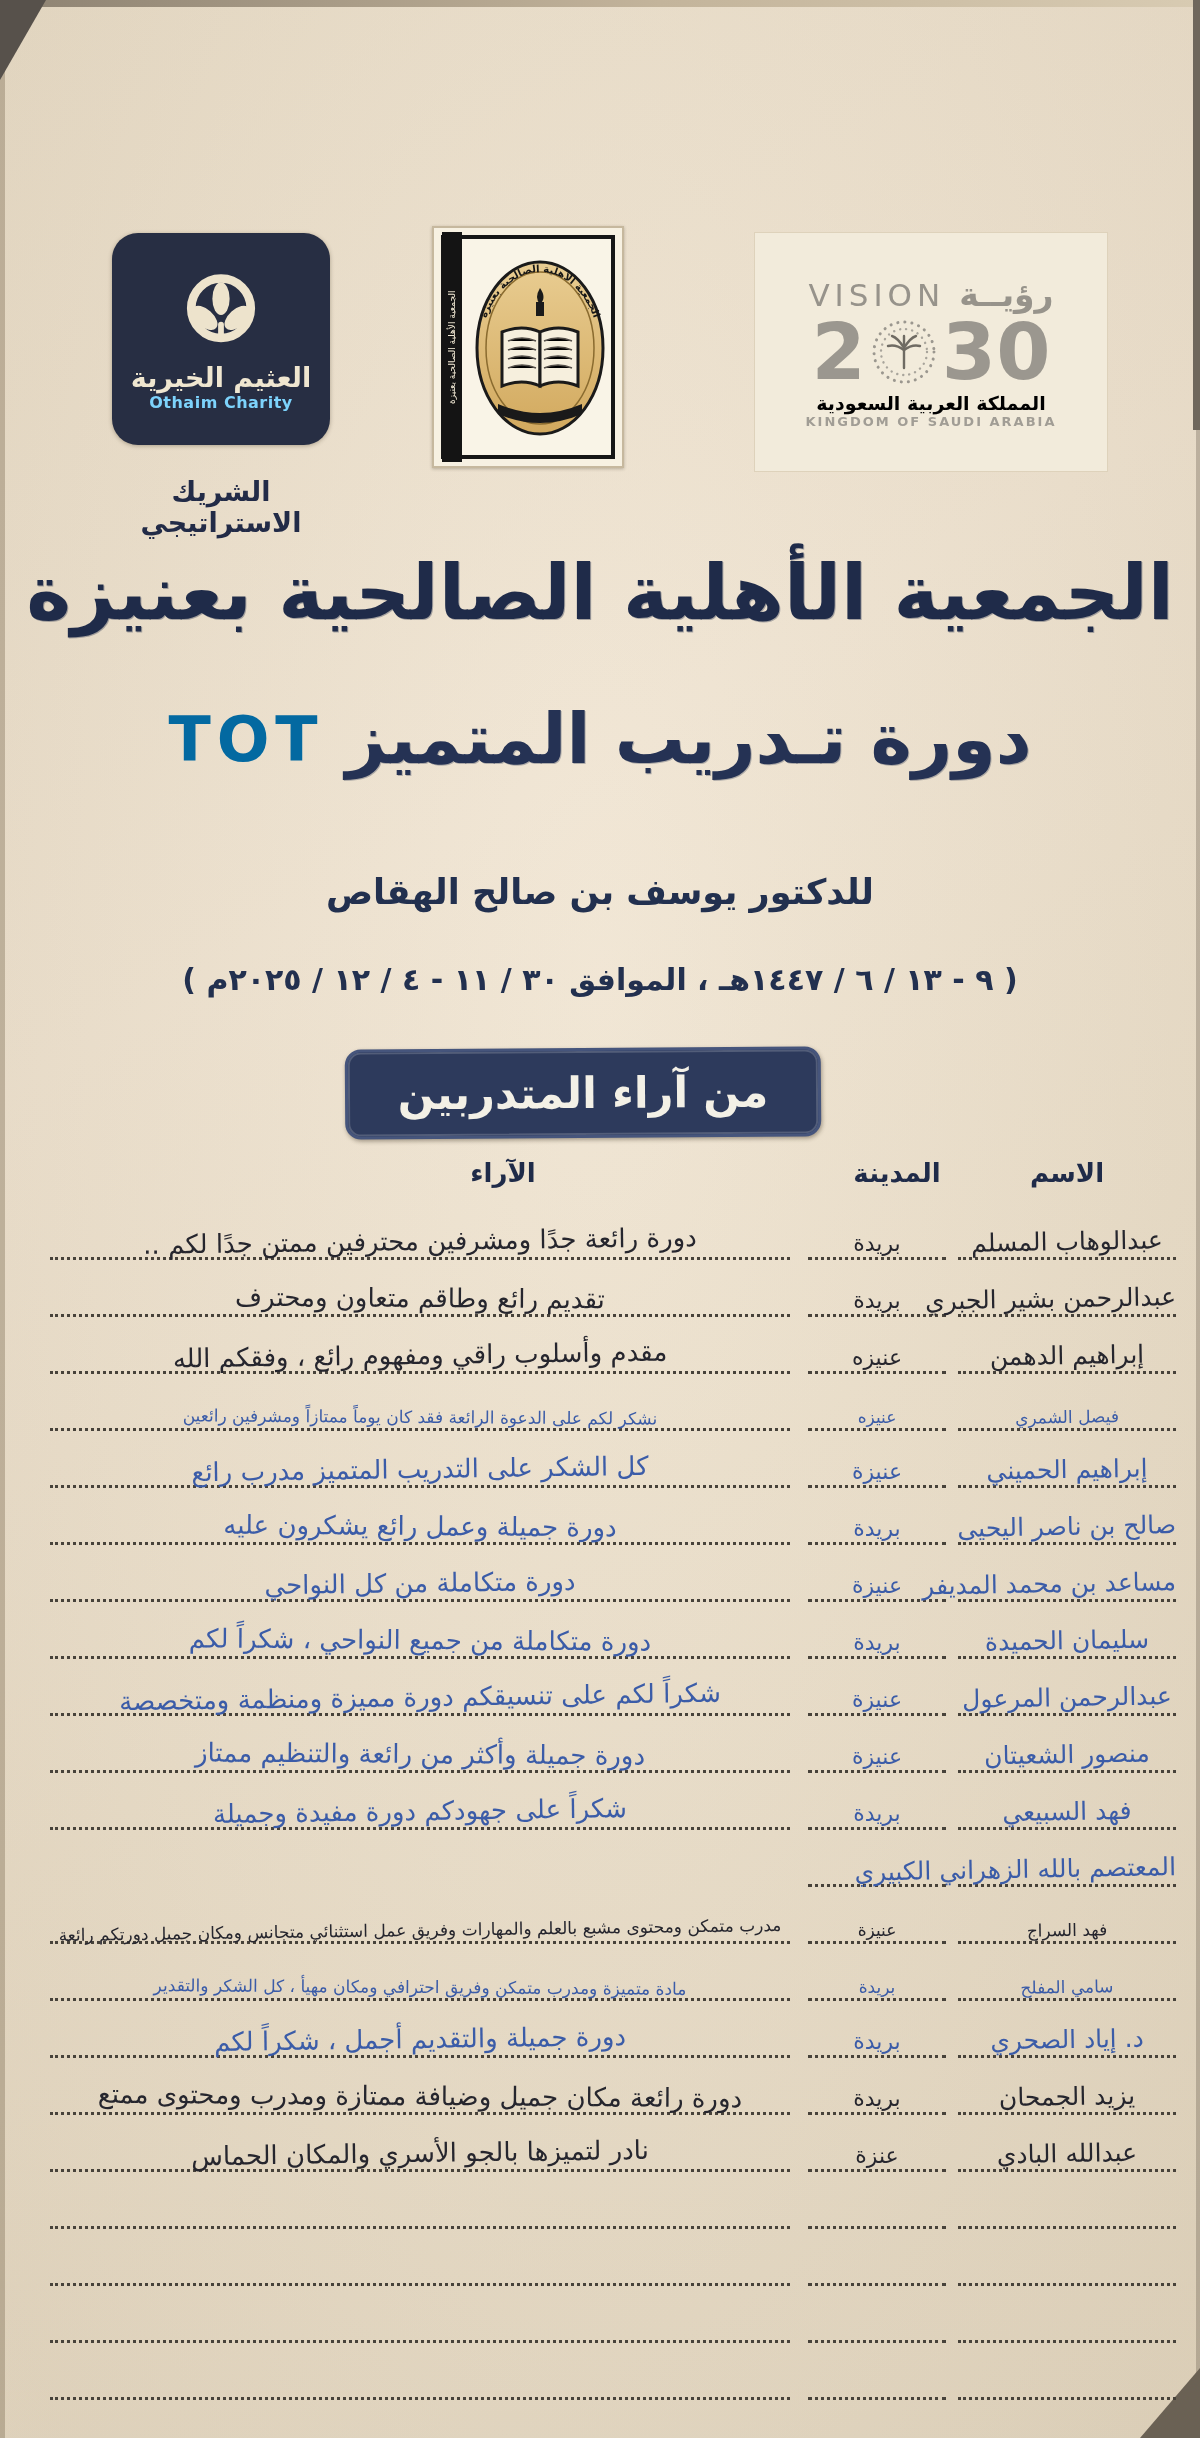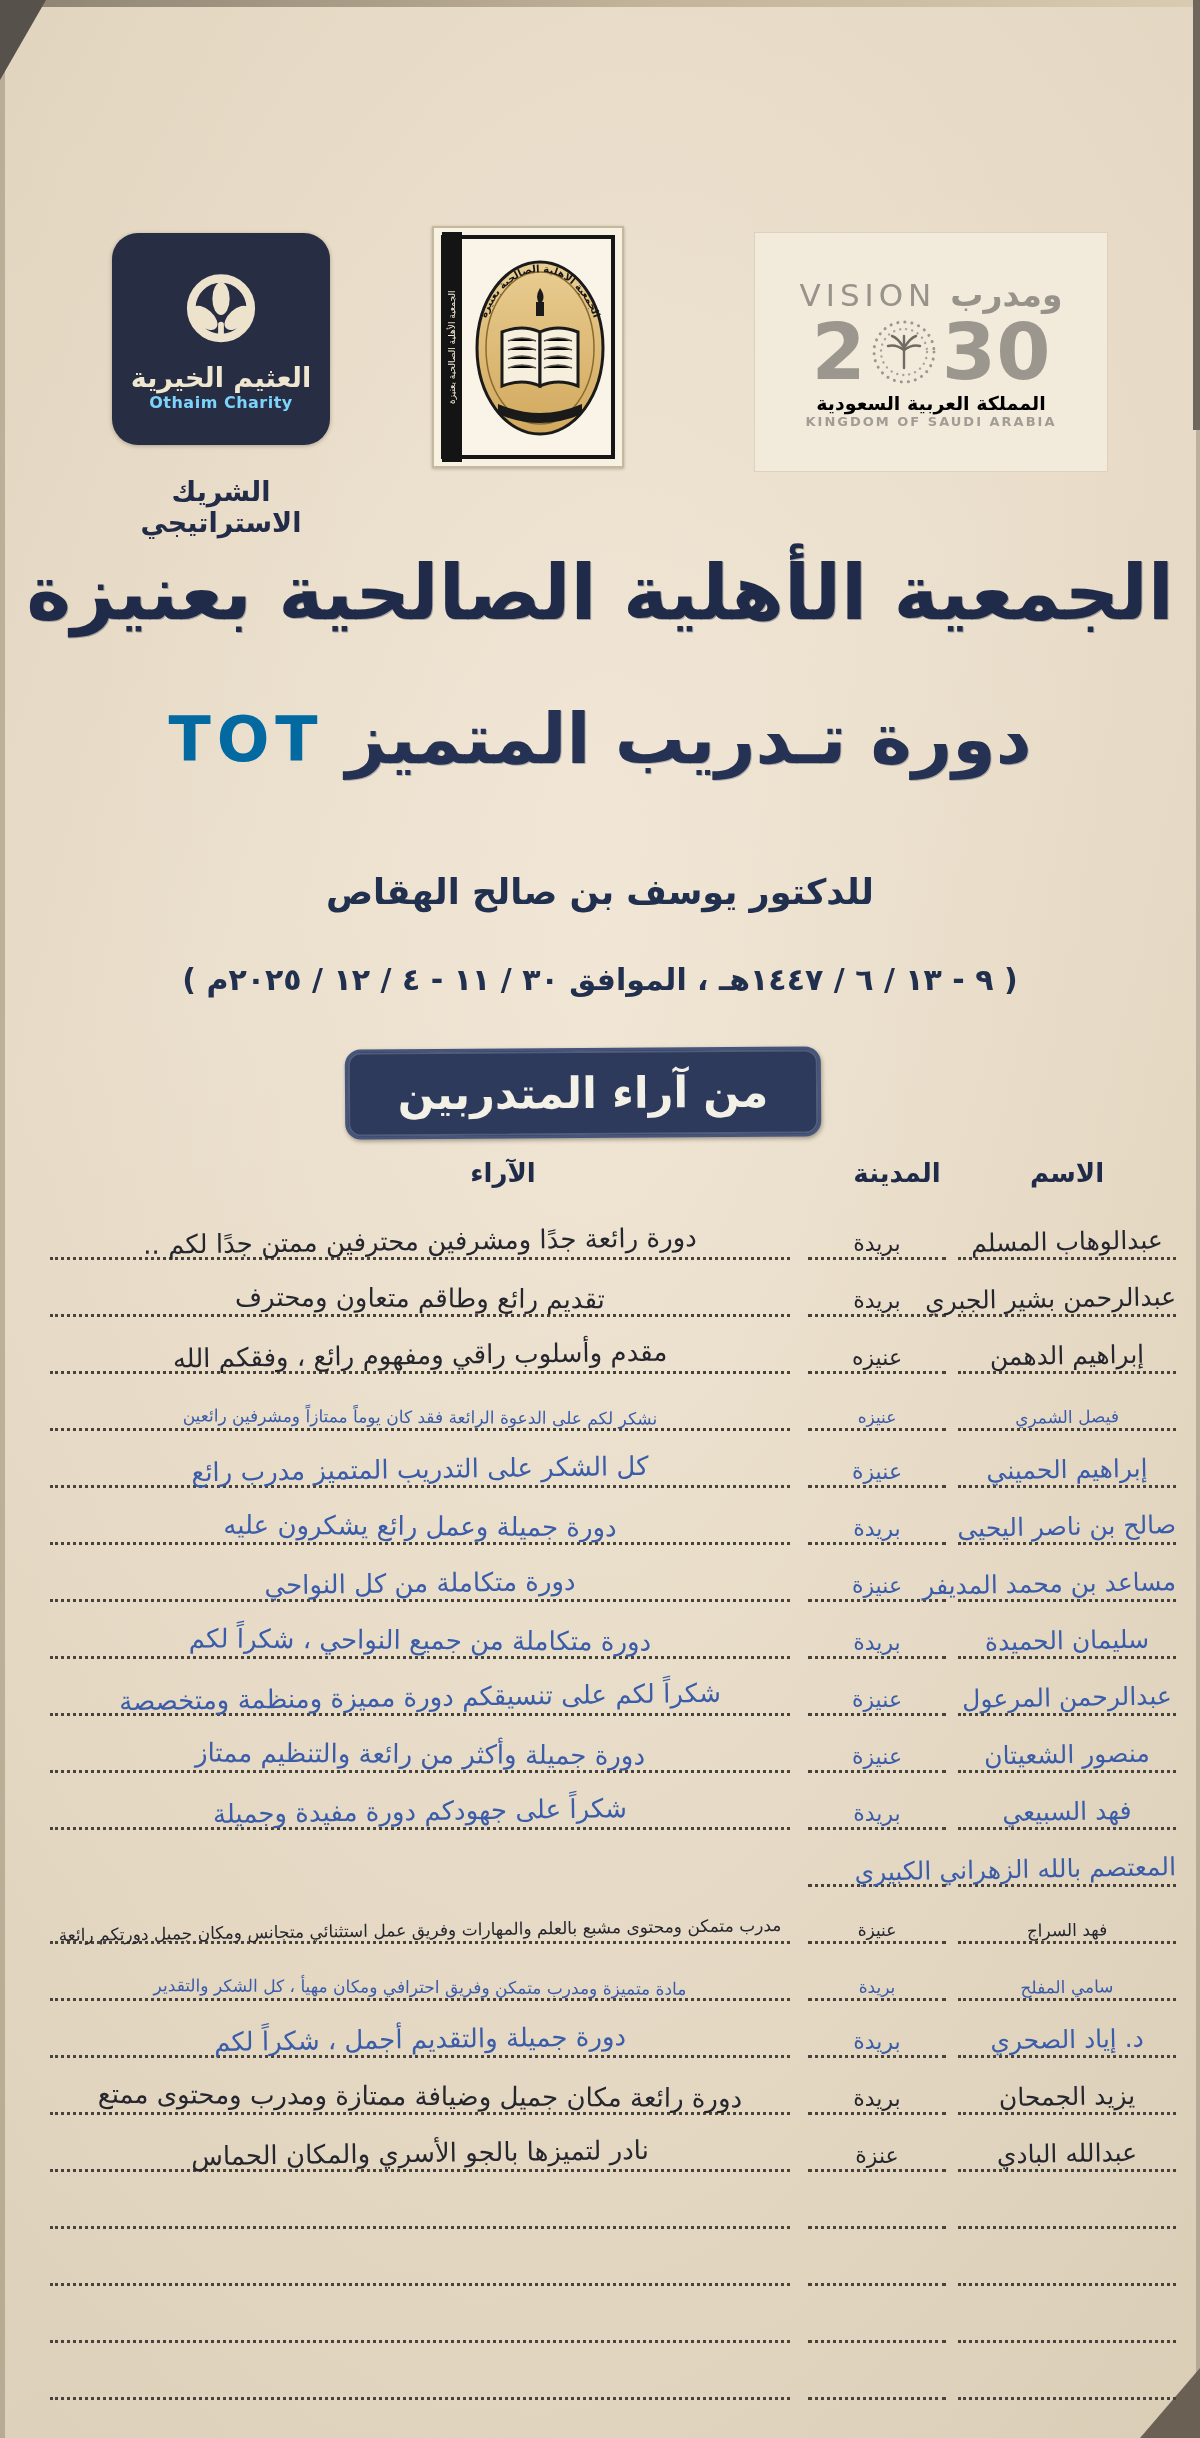--- a/index.html
+++ b/index.html
@@ -139,21 +139,21 @@
         <path d="M44 105 Q58 99 72 105 M44 114 Q58 108 72 114 M44 123 Q58 117 72 123 M44 132 Q58 126 72 132"></path>
         <path d="M108 105 Q94 99 80 105 M108 114 Q94 108 80 114 M108 123 Q94 117 80 123 M108 132 Q94 126 80 132"></path>
       </g>
       <path d="M34 168 Q76 186 118 168 L118 178 Q76 196 34 178 Z" fill="#1a1a1a"></path>
     </svg>
   </div>
 
   <div class="logo-vision">
     <div class="row1">
       <span class="v">VISION</span>
-      <span class="r" dir="rtl">ومدرب</span>
+      <span class="r" dir="rtl">رؤيــة</span>
     </div>
     <div class="row2">
       <span class="num">2</span>
       <svg width="72" height="72" viewBox="0 0 72 72">
         <circle cx="36" cy="36" r="30" fill="none" stroke="#9b978f" stroke-width="3" stroke-dasharray="0.1 7" stroke-linecap="round"></circle>
         <circle cx="36" cy="36" r="23" fill="none" stroke="#a8a49b" stroke-width="2.4" stroke-dasharray="0.1 6" stroke-linecap="round"></circle>
         <g stroke="#6f6b63" stroke-width="2.4" fill="none" stroke-linecap="round">
           <path d="M36 52 L36 34"></path>
           <path d="M36 34 Q28 28 20 30"></path>
             <path d="M36 34 Q44 28 52 30"></path>

